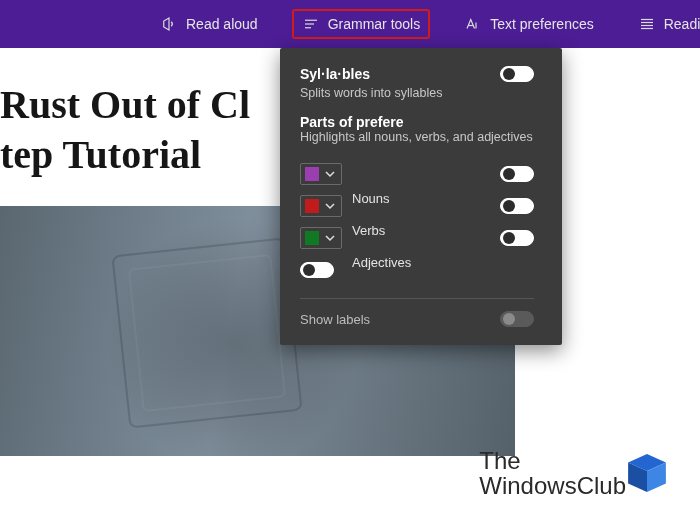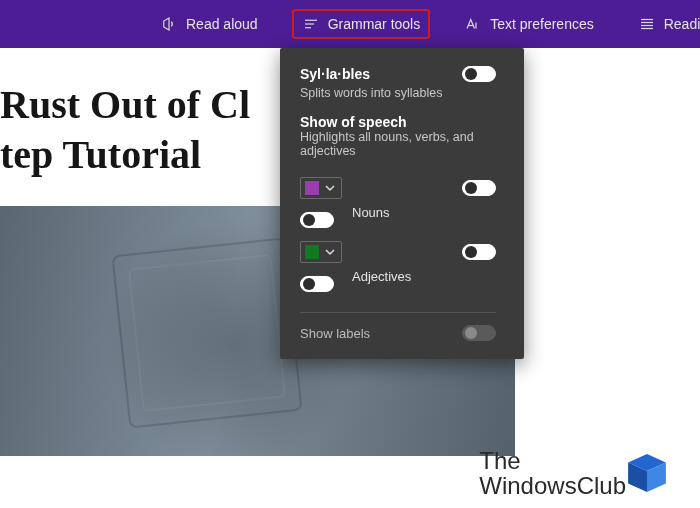--- a/index.html
+++ b/index.html
@@ -56,21 +56,21 @@
     content: "";
     position: absolute;
     border: 2px solid rgba(255,255,255,0.06);
   }
   .hero::before { top: 40px; left: 120px; width: 170px; height: 170px; border-radius: 8px; transform: rotate(-6deg); border-color: rgba(0,0,0,0.15); }
   .hero::after { top: 55px; left: 135px; width: 140px; height: 140px; border-radius: 6px; transform: rotate(-6deg); border-color: rgba(255,255,255,0.05); }
   .dropdown {
     position: absolute;
     top: 48px;
     left: 280px;
-    width: 244px;
+    width: 282px;
     background: #3b3b3b;
     color: #e4e4e4;
     padding: 18px 28px 18px 20px;
     border-radius: 2px;
     box-shadow: 0 6px 20px rgba(0,0,0,0.45);
     font-size: 13px;
   }
   .dd-row { display: flex; justify-content: space-between; align-items: flex-start; margin-bottom: 4px; }
   .dd-title { font-weight: 600; font-size: 14px; color: #fff; }
   .dd-sub { color: #c8c8c8; font-size: 12.5px; margin-bottom: 14px; }
@@ -186,41 +186,52 @@
 
 <div class="dropdown">
   <div class="dd-row">
     <div class="dd-title">Syl·la·bles</div>
     <div class="toggle">
         <div class="knob"></div>
       </div>
   </div>
   <div class="dd-sub">Splits words into syllables</div>
 
-  <div class="section-title">Show of speech</div>
+  <div class="section-title">Parts of prefere</div>
   <div class="dd-sub">Highlights all nouns, verbs, and adjectives</div>
 
   <div class="pos-item">
     <div class="pos-left">
       <div class="swatch-btn">
         <div class="swatch" style="background:#9b3fb0"></div>
         <span class="chev">
             <svg viewBox="0 0 10 10" fill="none" stroke="#ddd" stroke-width="1.5">
               <path d="M1 3 L5 7 L9 3"></path>
             </svg>
           </span>
       </div>
       <span class="pos-label">Nouns</span>
     </div>
     <div class="toggle">
         <div class="knob"></div>
       </div>
   </div>
 
   <div class="pos-item">
+    <div class="pos-left">
+      <div class="swatch-btn">
+        <div class="swatch" style="background:#c21b1b"></div>
+        <span class="chev">
+            <svg viewBox="0 0 10 10" fill="none" stroke="#ddd" stroke-width="1.5">
+              <path d="M1 3 L5 7 L9 3"></path>
+            </svg>
+          </span>
+      </div>
+      <span class="pos-label">Verbs</span>
+    </div>
     <div class="toggle">
         <div class="knob"></div>
       </div>
   </div>
 
   <div class="pos-item">
     <div class="pos-left">
       <div class="swatch-btn">
         <div class="swatch" style="background:#0f7a22"></div>
         <span class="chev">

